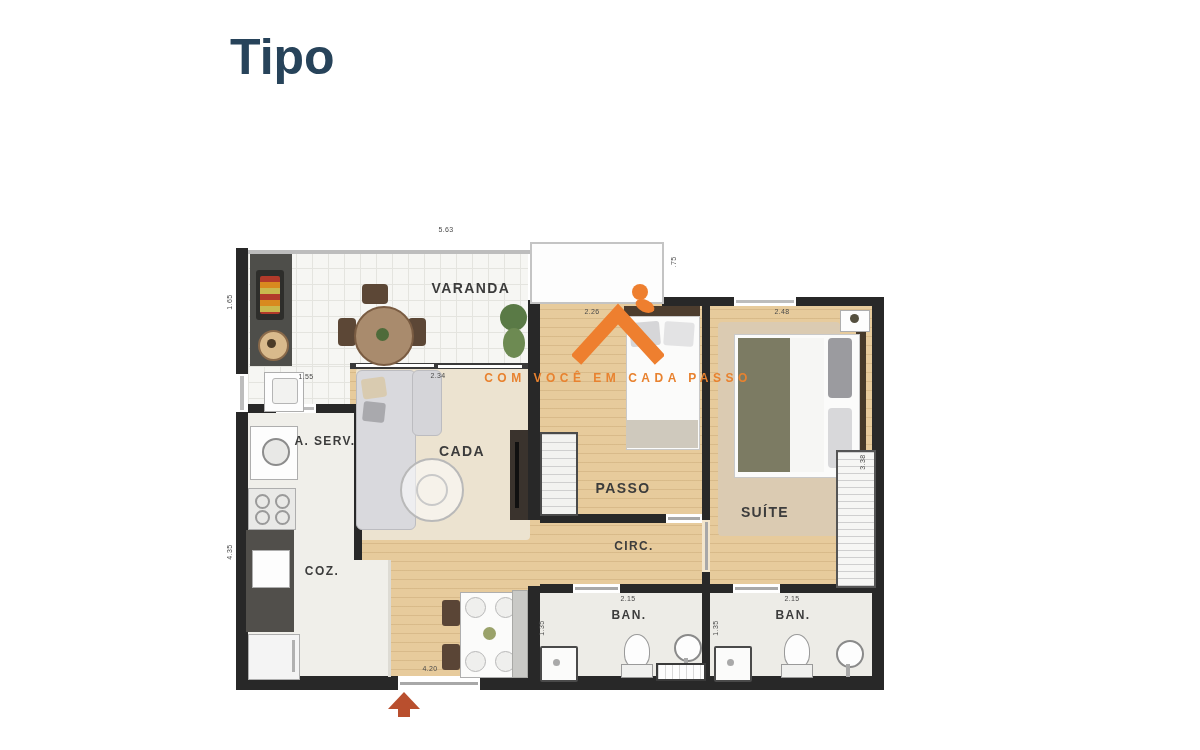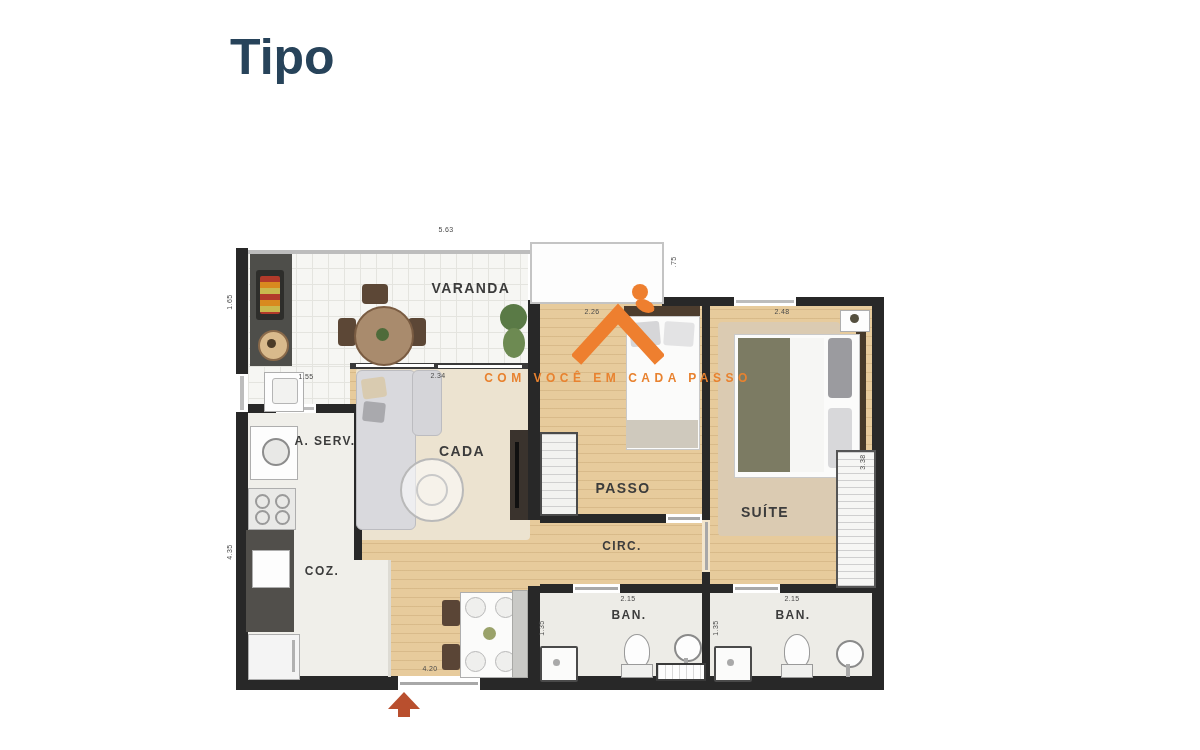--- a/index.html
+++ b/index.html
@@ -180,21 +180,21 @@
     <div class="furn" style="left:491px;top:423px;width:7px;height:7px;border-radius:50%;background:#a9a9a9;"></div>
     <div class="furn" style="left:548px;top:398px;width:24px;height:32px;background:#fdfdfd;border:1px solid #9a9a9a;border-radius:50% 50% 40% 40%;"></div>
     <div class="furn" style="left:545px;top:428px;width:30px;height:12px;background:#f0f0ee;border:1px solid #9a9a9a;"></div>
     <div class="furn" style="left:600px;top:404px;width:24px;height:24px;border-radius:50%;background:#fdfdfd;border:2px solid #8a8a8a;"></div>
     <div class="furn" style="left:610px;top:428px;width:4px;height:13px;background:#a9a9a9;"></div>
 
     <div class="rlabel lg" style="left:190px;top:44px;width:90px;">VARANDA</div>
     <div class="rlabel lg" style="left:196px;top:207px;width:60px;">CADA</div>
     <div class="rlabel lg" style="left:350px;top:244px;width:74px;">PASSO</div>
     <div class="rlabel lg" style="left:494px;top:268px;width:70px;">SUÍTE</div>
-    <div class="rlabel sm" style="left:356px;top:303px;width:60px;">CIRC.</div>
+    <div class="rlabel sm" style="left:368px;top:303px;width:60px;">CIRC.</div>
     <div class="rlabel sm" style="left:368px;top:372px;width:50px;">BAN.</div>
     <div class="rlabel sm" style="left:532px;top:372px;width:50px;">BAN.</div>
     <div class="rlabel sm" style="left:58px;top:198px;width:62px;">A. SERV.</div>
     <div class="rlabel sm" style="left:56px;top:328px;width:60px;">COZ.</div>
 
     <div class="dim" style="left:180px;top:-10px;width:60px;">5.63</div>
     <div class="dim v" style="left:424px;top:22px;width:28px;">.75</div>
     <div class="dim v" style="left:-20px;top:62px;width:28px;">1.65</div>
     <div class="dim v" style="left:-20px;top:312px;width:28px;">4.35</div>
     <div class="dim" style="left:48px;top:137px;width:44px;">1.55</div>

